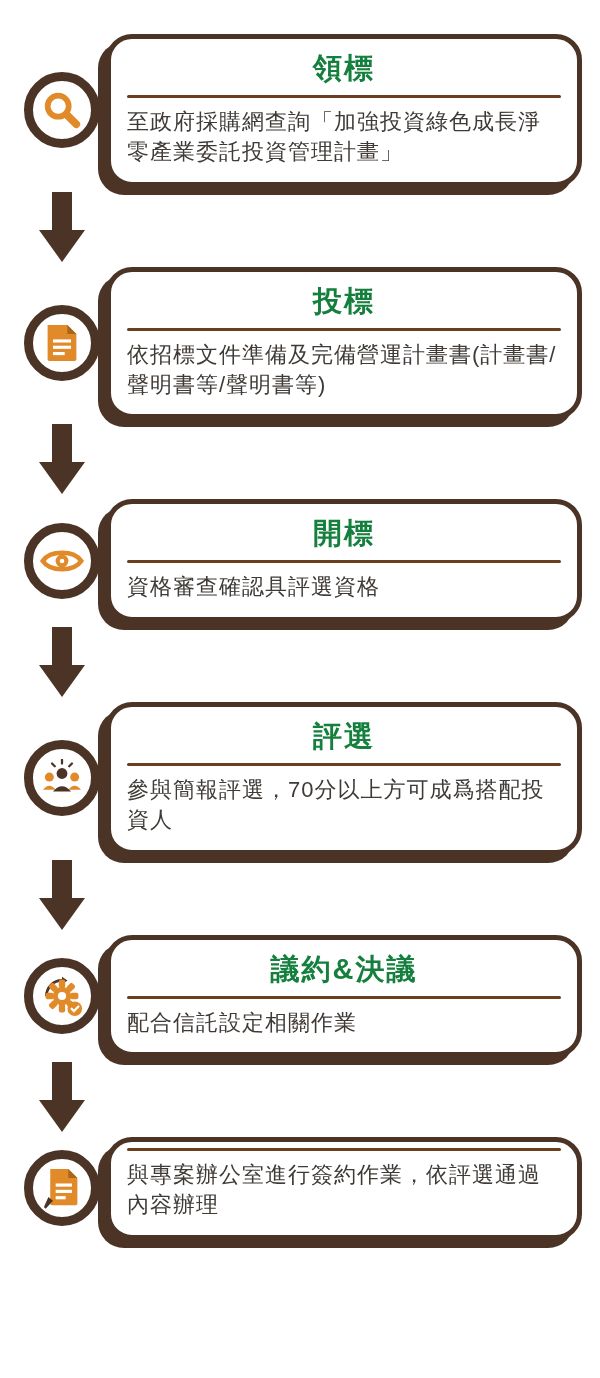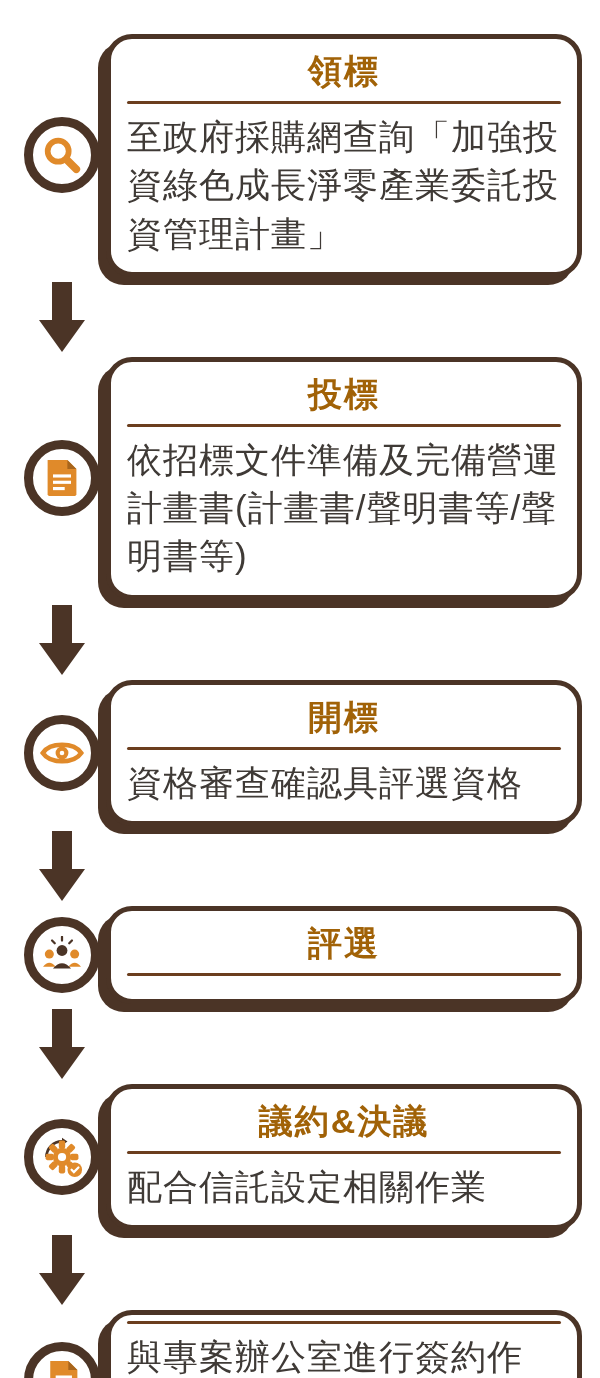--- a/index.html
+++ b/index.html
@@ -4,23 +4,23 @@
 <style>
   html,body{margin:0;padding:0;background:#ffffff;}
   body{font-family:"Liberation Sans","DejaVu Sans",sans-serif;}
   .page{width:600px;min-height:1378px;box-sizing:border-box;padding:34px 0 24px 18px;background:#fff;overflow:hidden;}
   .step{display:flex;align-items:center;}
   .icon-col{flex:0 0 88px;display:flex;justify-content:center;}
   .circle{width:58px;height:58px;border:9px solid #4b3426;border-radius:50%;background:#fff;
           display:flex;align-items:center;justify-content:center;flex-shrink:0;}
   .card{flex:1;margin-right:18px;background:#fff;border:5px solid #4b3426;border-radius:26px;
         box-shadow:-8px 8px 0 #4b3426;padding:6px 16px 14px;box-sizing:border-box;}
-  .card-title{text-align:center;color:#a16207;font-size:34px;font-weight:bold;letter-spacing:2px;padding:4px 0 6px;}
+  .card-title{text-align:center;color:#15803d;font-size:29px;font-weight:bold;letter-spacing:2px;padding:4px 0 6px;}
   .divider{height:3px;background:#6b3e1e;border-radius:2px;margin:0 0 9px 0;}
-  .card-body{font-size:35px;color:#3f3a36;line-height:1.38;letter-spacing:1px;}
+  .card-body{font-size:22px;color:#3f3a36;line-height:1.38;letter-spacing:1px;}
   .arrow-row{height:80px;display:flex;align-items:center;padding-left:21px;}
   svg{display:block;}
 </style>
 </head>
 <body>
 
 <div class="page">
 
   <div class="step">
     <div class="icon-col">
@@ -110,20 +110,21 @@
           <g fill="#4b3426">
             <circle cx="23" cy="16" r="6"></circle>
               <path d="M13 36 q10 -12 20 0 z"></path>
           </g>
         </svg>
       </div>
     </div>
     <div class="card">
       <div class="card-title">評選</div>
       <div class="divider"></div>
+      <div class="card-body">參與簡報評選，70分以上方可成爲搭配投資人</div>
     </div>
   </div>
 
   <div class="arrow-row">
     <svg width="46" height="70" viewBox="0 0 46 70">
       <polygon points="13,0 33,0 33,38 46,38 23,70 0,38 13,38" fill="#4b3426"></polygon>
     </svg>
   </div>
 
   <div class="step">

